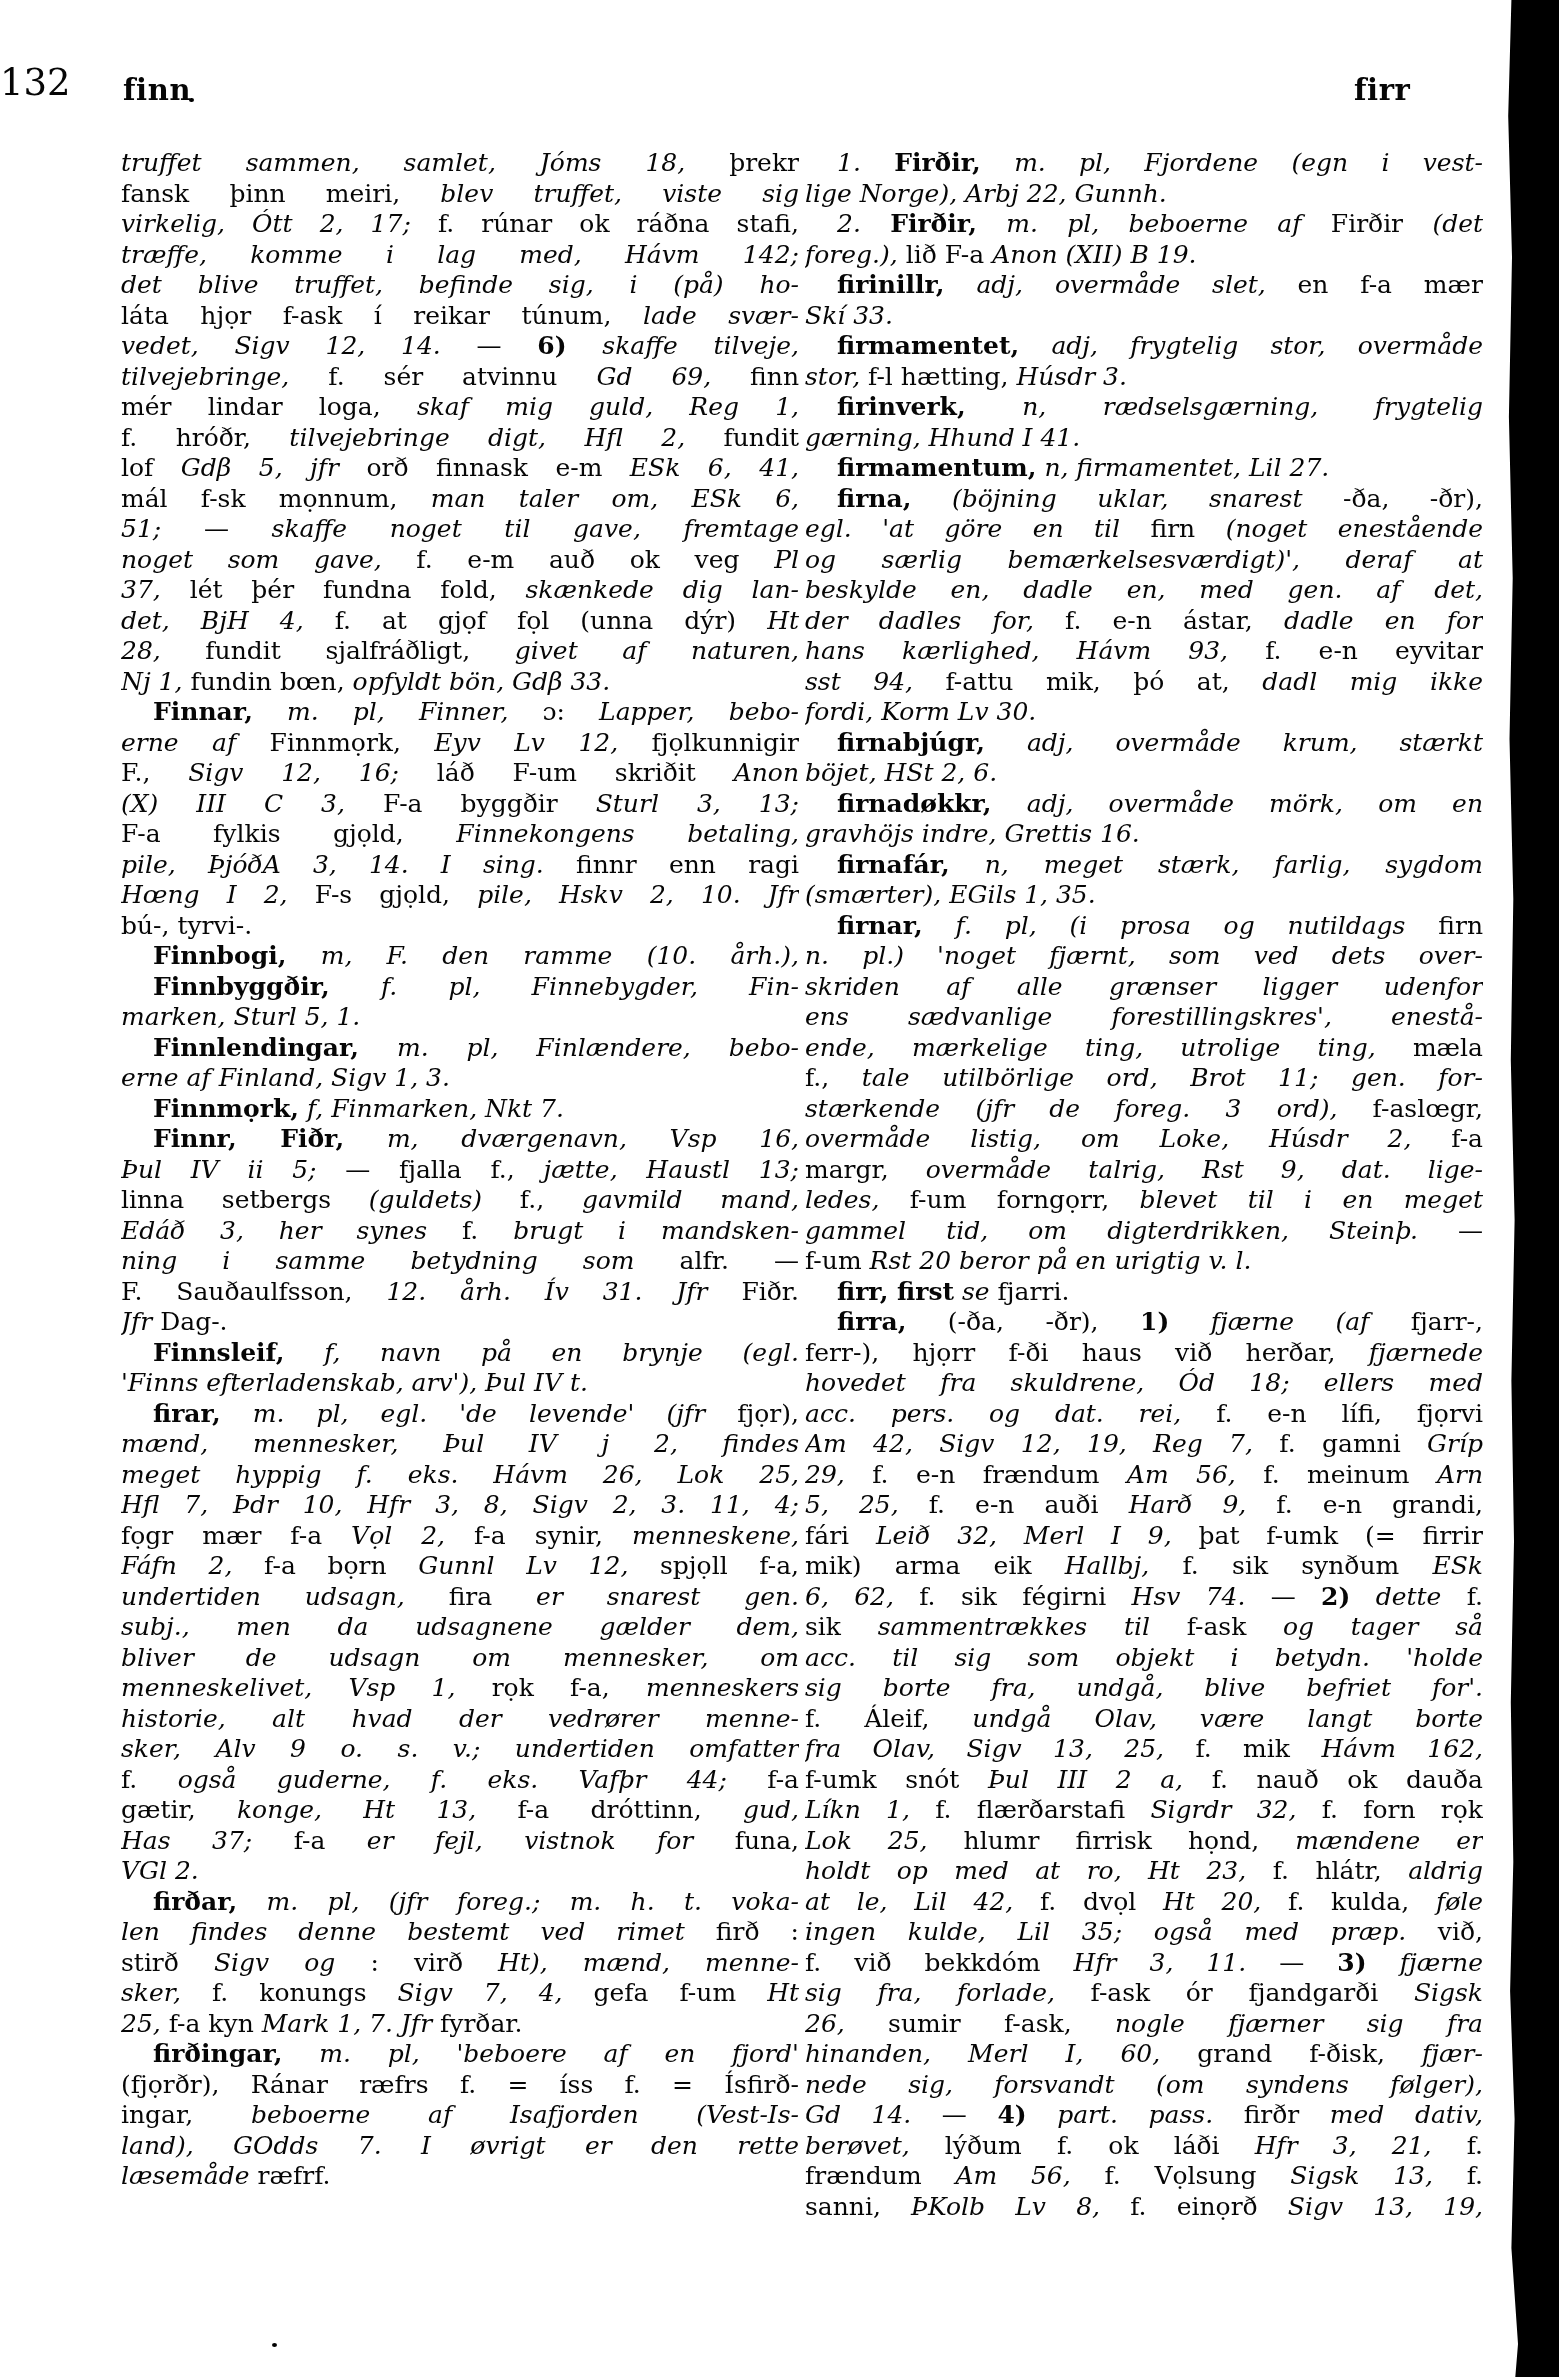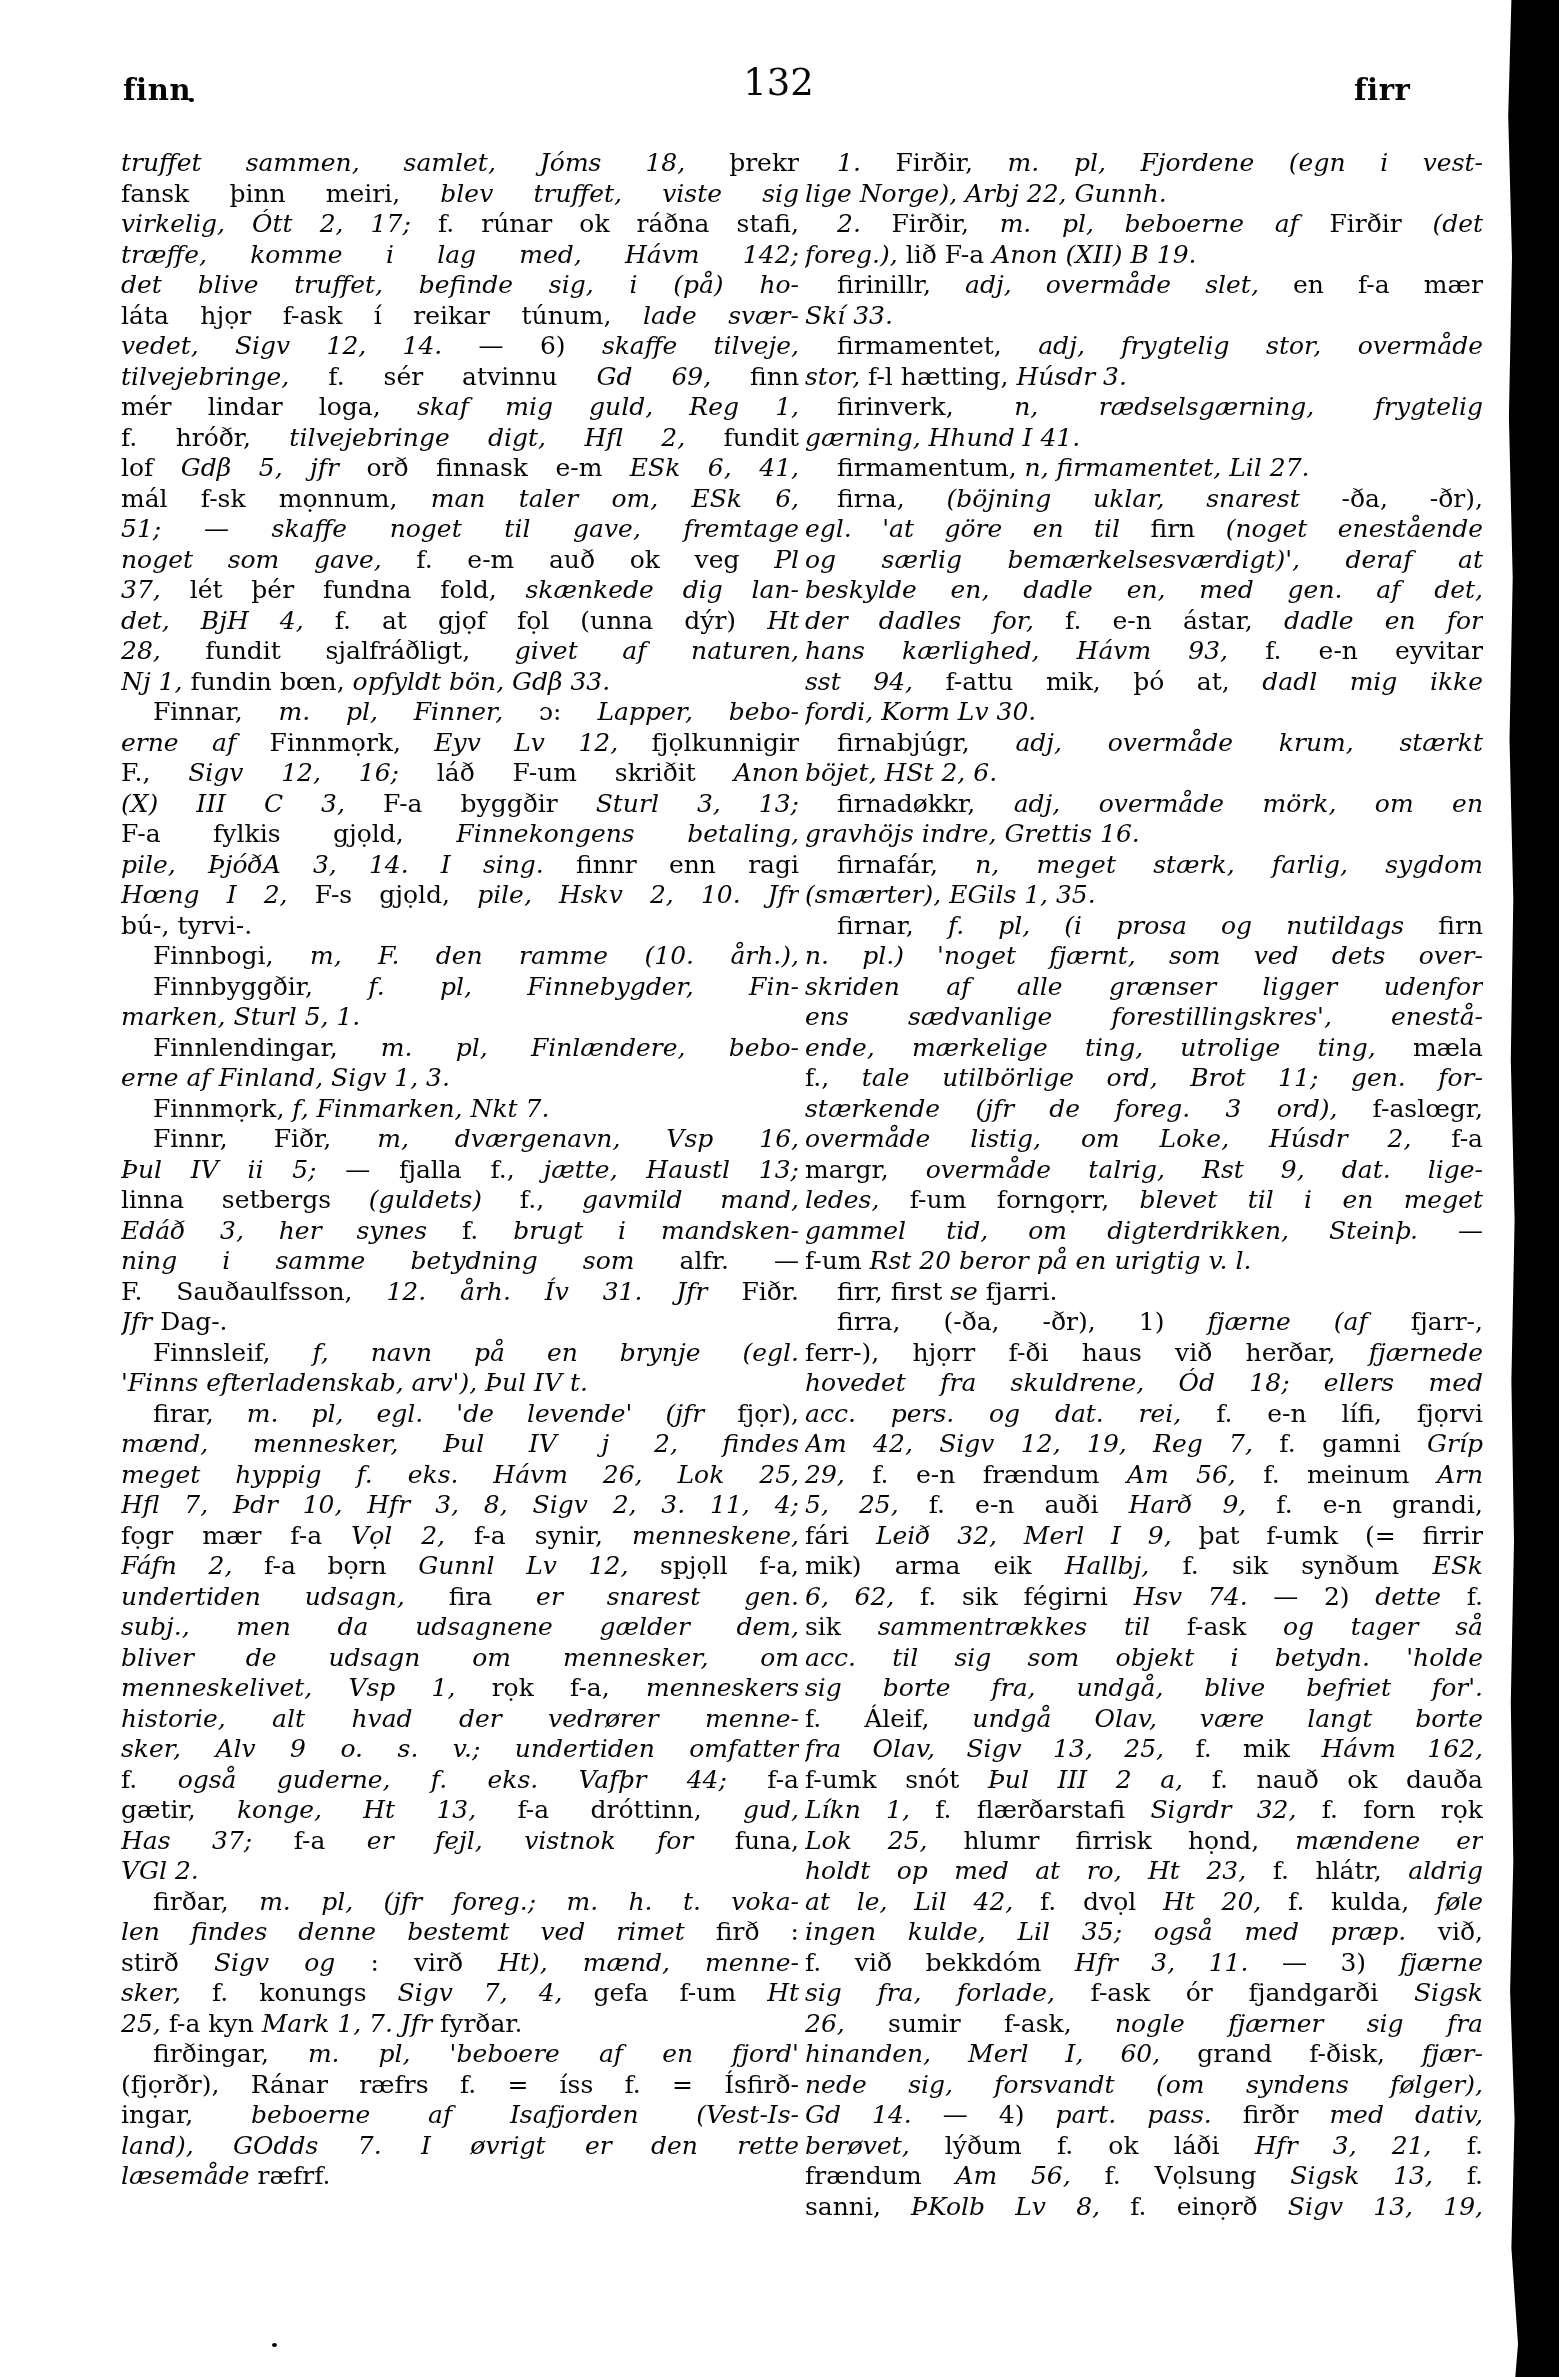--- a/index.html
+++ b/index.html
@@ -4,32 +4,32 @@
 <style>
   html,body{margin:0;padding:0}
   body{
     width:1560px;height:2377px;position:relative;overflow:hidden;
     background:#ffffff;color:#060606;
     font-family:"DejaVu Serif", serif;
   }
   .running-head{position:absolute;top:73px;font-size:29px;font-weight:bold;letter-spacing:0.6px}
   #head-left{left:123px}
   #head-right{left:1354px}
-  #page-num{position:absolute;left:0;top:61px;width:1557px;text-align:center;font-size:37px;font-weight:normal}
+  #page-num{position:absolute;left:0;top:61px;width:1557px;text-align:left;font-size:37px;font-weight:normal}
   .column{position:absolute;top:147px;width:678px}
   #col-left{left:121px}
   #col-right{left:805px}
   .line{
     height:30.5px;line-height:31px;font-size:25px;
     text-align:justify;text-align-last:justify;overflow:hidden;
     white-space:normal;
   }
   .line.ragged{text-align-last:left}
   .line.indent{text-indent:32px}
-  .line b{font-weight:normal}
+  .line b{font-weight:bold}
   .line i{font-style:italic}
   #scan-border{
     position:absolute;top:0;right:0;width:55px;height:2377px;background:#000;
     clip-path:polygon(6.4px 0,55px 0,55px 2377px,10.3px 2377px,13px 2344px,6.4px 2248px,9.6px 2119px,5.1px 1991px,8.3px 1862px,5.8px 1702px,9px 1541px,6.4px 1381px,9.6px 1220px,5.8px 1060px,8.3px 899px,4.5px 739px,7.7px 578px,3.9px 417px,7px 257px,3.2px 116px);
   }
   .speck{position:absolute;background:#000;border-radius:50%}
   #speck-1{left:189px;top:98px;width:4.5px;height:3.9px}
   #speck-2{left:272px;top:2343px;width:5.1px;height:3.9px}
 </style>
 </head>

